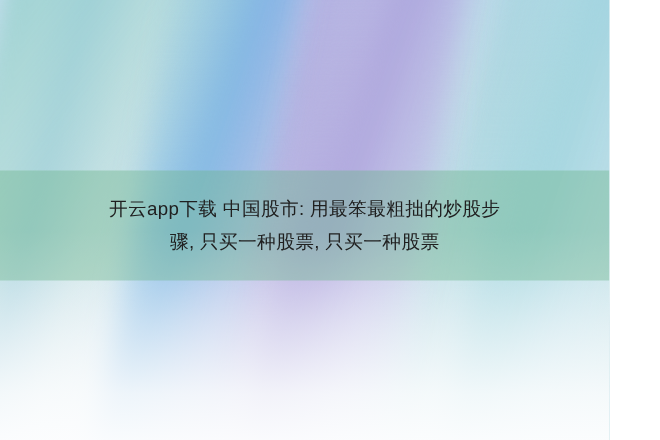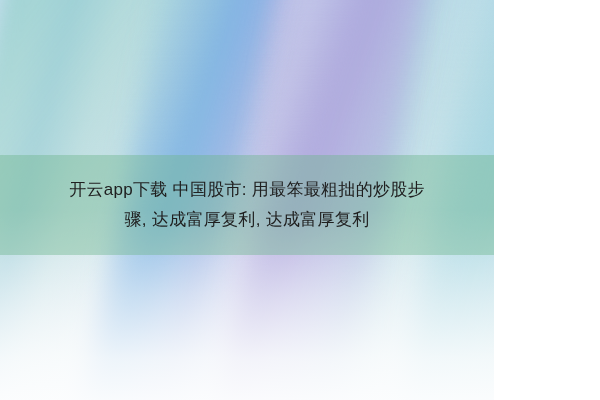--- a/index.html
+++ b/index.html
@@ -8,21 +8,21 @@
   }
   body {
     width: 600px;
     height: 400px;
     overflow: hidden;
     font-family: "Liberation Sans", sans-serif;
   }
 
   #banner {
     position: relative;
-    width: 494px;
+    width: 554px;
     height: 400px;
     overflow: hidden;
     background: #cfe4ec;
   }
 
   
   .bg-base {
     position: absolute;
     inset: 0;
     background: linear-gradient(180deg,
@@ -192,18 +192,18 @@
   <div class="wedge-left"></div>
   <div class="wedge-blue"></div>
   <div class="wedge-purple"></div>
   <div class="wedge-right"></div>
   <div class="fade-bottom"></div>
 
   <div class="caption-band"></div>
 
   <div class="caption-text">
     <span class="caption-line">开云app下载  中国股市: 用最笨最粗拙的炒股步</span>
-    <span class="caption-line">骤, 达成富厚复利, 达成富厚复利</span>
+    <span class="caption-line">骤, 只买一种股票, 只买一种股票</span>
   </div>
 
   <div class="footer-mark"></div>
 
 </div>
 
 </body></html>

